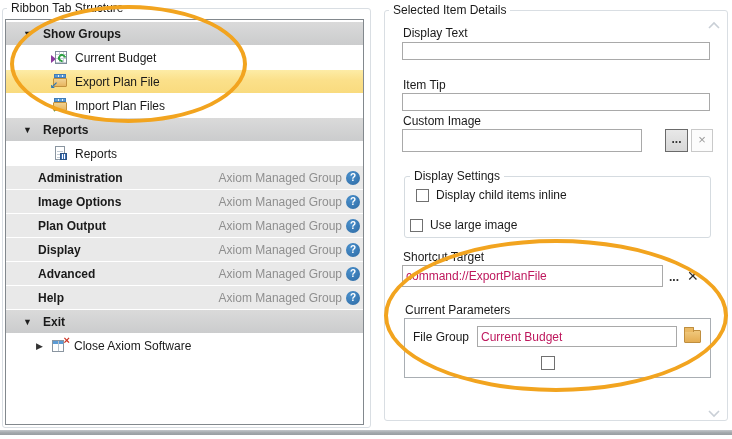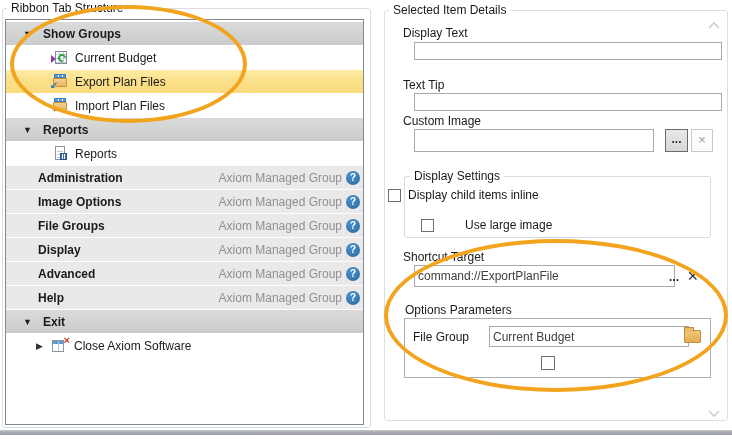--- a/index.html
+++ b/index.html
@@ -43,21 +43,21 @@
      background-image:repeating-linear-gradient(180deg,transparent 0 2px,#c2cbd4 2px 3px); background-size:6px 100%; background-repeat:no-repeat; background-position:1px 2px; }
   .ic .chart { position:absolute; left:8px; top:7px; width:7px; height:7px; background:#3d6fb4; border:1px solid #2c5384;
      background-image:linear-gradient(90deg,transparent 1px,#fff 1px,#fff 2px,transparent 2px,transparent 3px,#fff 3px,#fff 4px,transparent 4px); background-position:0 2px; }
   .ic .table { position:absolute; left:0; top:2px; width:12px; height:12px; background:#fff; border:1px solid #8a95a0; }
   .ic .table .thead { position:absolute; left:0; top:0; width:100%; height:3px; background:#5b9bd5; }
   .ic .table .vline { position:absolute; left:5px; top:0; width:1px; height:100%; background:#b9c4ce; }
   .ic .redx { position:absolute; right:-2px; top:-3px; color:#cc3322; font-weight:bold; font-size:11px; line-height:11px; }
 
   
   .flabel { position:absolute; white-space:nowrap; }
-  .tinput { position:absolute; border:1px solid #a9a9a9; background:#fff; font-family:inherit; font-size:12px; padding:0 3px; color:#404040;margin-left:12px; }
+  .tinput { position:absolute; border:1px solid #a9a9a9; background:#fff; font-family:inherit; font-size:12px; padding:0 3px; color:#be185d; }
   .chevron { position:absolute; width:16px; height:10px; }
   .chevron svg { display:block; }
 
   .btn-browse { position:absolute; left:665px; top:129px; width:23px; height:23px; background:linear-gradient(180deg,#e8e8e8,#d7d7d7); border:1px solid #6a6a6a; color:#333; font-weight:bold; text-align:center; line-height:19px; cursor:pointer; }
   .btn-clear-dis { position:absolute; left:691px; top:129px; width:22px; height:23px; background:#fcfcfc; border:1px solid #c9c9c9; text-align:center; line-height:20px; color:#9b9b9b; font-size:13px; cursor:default; }
 
   .settingsbox { position:absolute; left:404px; top:176px; width:307px; height:62px; border:1px solid #d5dbe0; border-radius:3px; }
   .cbrow { position:absolute; display:flex; align-items:center; }
   .cb { width:13px; height:13px; background:#fff; border:1px solid #707070; margin-right:7px; flex:0 0 13px; }
 
@@ -99,21 +99,21 @@
       </span>
       <span class="lbl">Current Budget</span>
     </div>
 
     <div class="row row-child row-sel">
       <span class="ic">
         <span class="strip"></span>
           <span class="folder"></span>
           <span class="a-exp">↙</span>
       </span>
-      <span class="lbl">Export Plan Files</span>
+      <span class="lbl">Export Plan File</span>
     </div>
 
     <div class="row row-child">
       <span class="ic">
         <span class="strip"></span>
           <span class="folder"></span>
           <span class="a-imp">↑</span>
       </span>
       <span class="lbl">Import Plan Files</span>
     </div>
@@ -137,21 +137,21 @@
       <span class="qicon">?</span>
     </div>
 
     <div class="row row-managed">
       <span class="lbl">Image Options</span>
       <span class="badge">Axiom Managed Group</span>
       <span class="qicon">?</span>
     </div>
 
     <div class="row row-managed">
-      <span class="lbl">File Groups</span>
+      <span class="lbl">Plan Output</span>
       <span class="badge">Axiom Managed Group</span>
       <span class="qicon">?</span>
     </div>
 
     <div class="row row-managed">
       <span class="lbl">Display</span>
       <span class="badge">Axiom Managed Group</span>
       <span class="qicon">?</span>
     </div>
 
@@ -192,46 +192,46 @@
 
   <span class="chevron" style="left:706px; top:20px;">
     <svg width="16" height="10" viewBox="0 0 16 10">
         <polyline points="3,8 8,3 13,8" fill="none" stroke="#c9cfd6" stroke-width="1.6"></polyline>
       </svg>
   </span>
 
   <span class="flabel" style="left:403px; top:26px;">Display Text</span>
   <input class="tinput" style="left: 402px; top: 42px; width: 308px; height: 18px;" value="">
 
-  <span class="flabel" style="left:403px; top:78px;">Text Tip</span>
+  <span class="flabel" style="left:403px; top:78px;">Item Tip</span>
   <input class="tinput" style="left: 402px; top: 93px; width: 308px; height: 18px;" value="">
 
   <span class="flabel" style="left:403px; top:114px;">Custom Image</span>
   <input class="tinput" style="left: 402px; top: 129px; width: 240px; height: 23px;" value="">
   <div class="btn-browse">...</div>
   <div class="btn-clear-dis">×</div>
 
   <div class="settingsbox">
     <span class="gb-label" style="left:5px;">Display Settings</span>
   </div>
-  <div class="cbrow" style="left:388px; top:188px;">
+  <div class="cbrow" style="left:416px; top:188px;">
     <span class="cb"></span>
     <span>Display child items inline</span>
   </div>
-  <div class="cbrow" style="left:421px; top:218px;gap:24px;">
+  <div class="cbrow" style="left:410px; top:218px;">
     <span class="cb"></span>
     <span>Use large image</span>
   </div>
 
   <span class="flabel" style="left:403px; top:250px;text-align:center;">Shortcut Target</span>
   <input class="tinput" style="left: 402px; top: 265px; width: 261px; height: 22px;" value="command://ExportPlanFile">
   <span class="flatbtn" style="left:669px; top:270px; font-weight:bold;">...</span>
   <span class="flatbtn" style="left:687px; top:268px; font-size:14px;">✕</span>
 
-  <span class="flabel" style="left:405px; top:303px;">Options Parameters</span>
+  <span class="flabel" style="left:405px; top:303px;">Current Parameters</span>
   <div class="paramsbox"></div>
   <span class="flabel" style="left:413px; top:330px;">File Group</span>
   <input class="tinput" style="left: 477px; top: 326px; width: 200px; height: 21px;" value="Current Budget">
   <span class="pfolder"></span>
   <span class="cb" style="position:absolute; left:541px; top:356px; width:14px; height:14px;"></span>
 
   <span class="chevron" style="left:706px; top:408px;">
     <svg width="16" height="10" viewBox="0 0 16 10">
         <polyline points="3,3 8,8 13,3" fill="none" stroke="#c9cfd6" stroke-width="1.6"></polyline>
       </svg>

